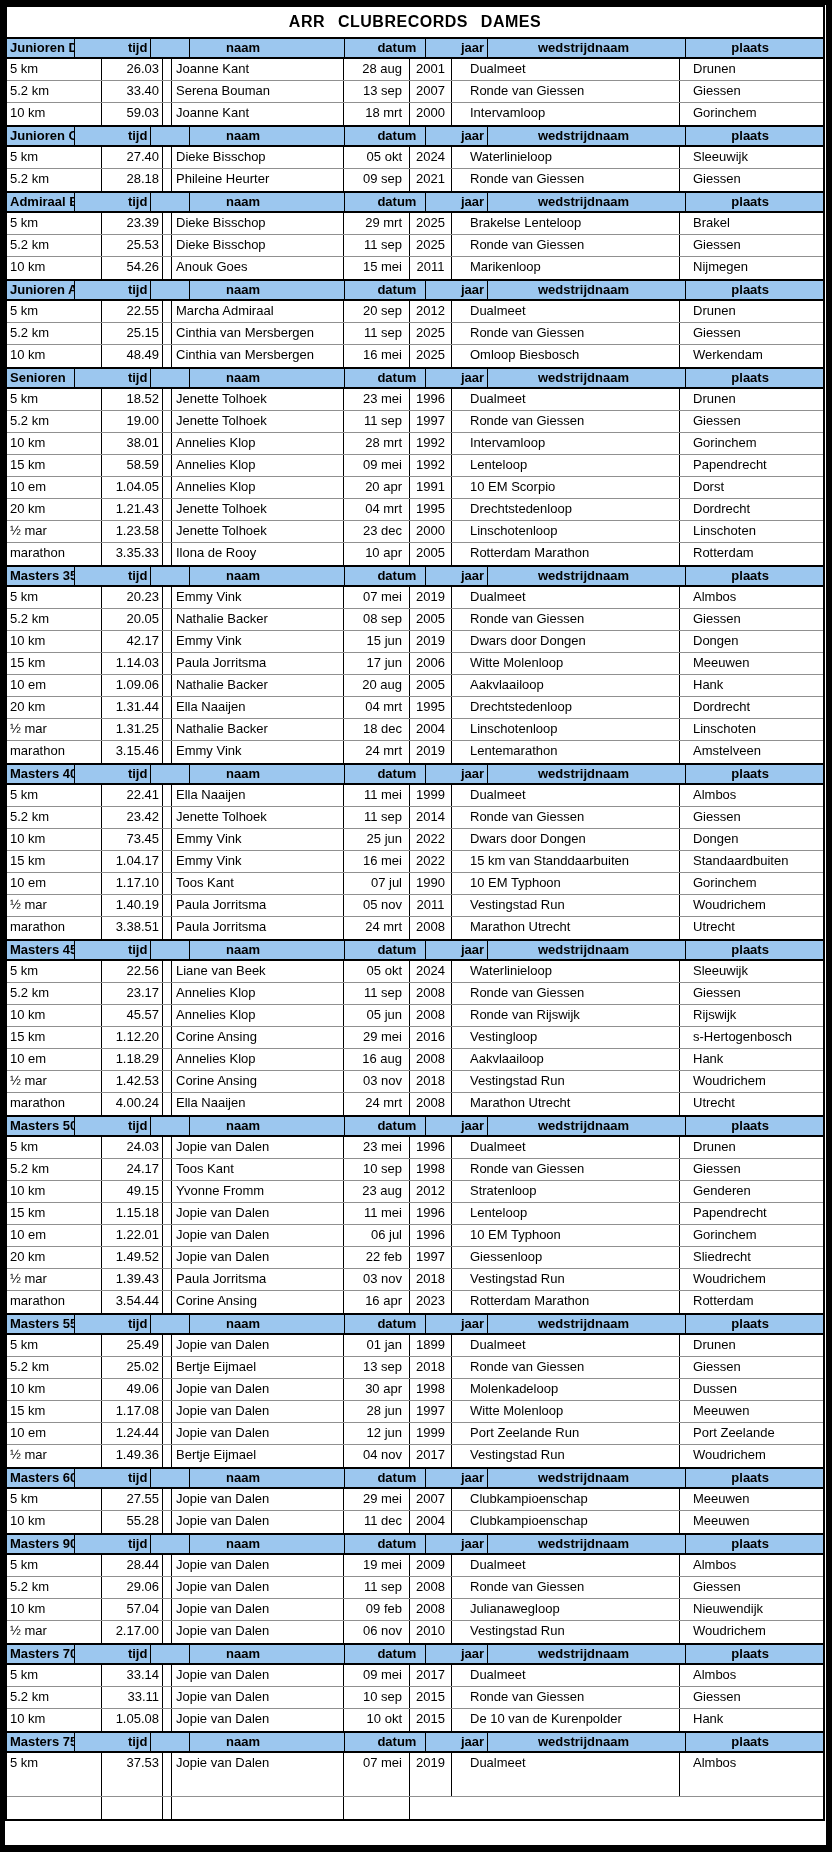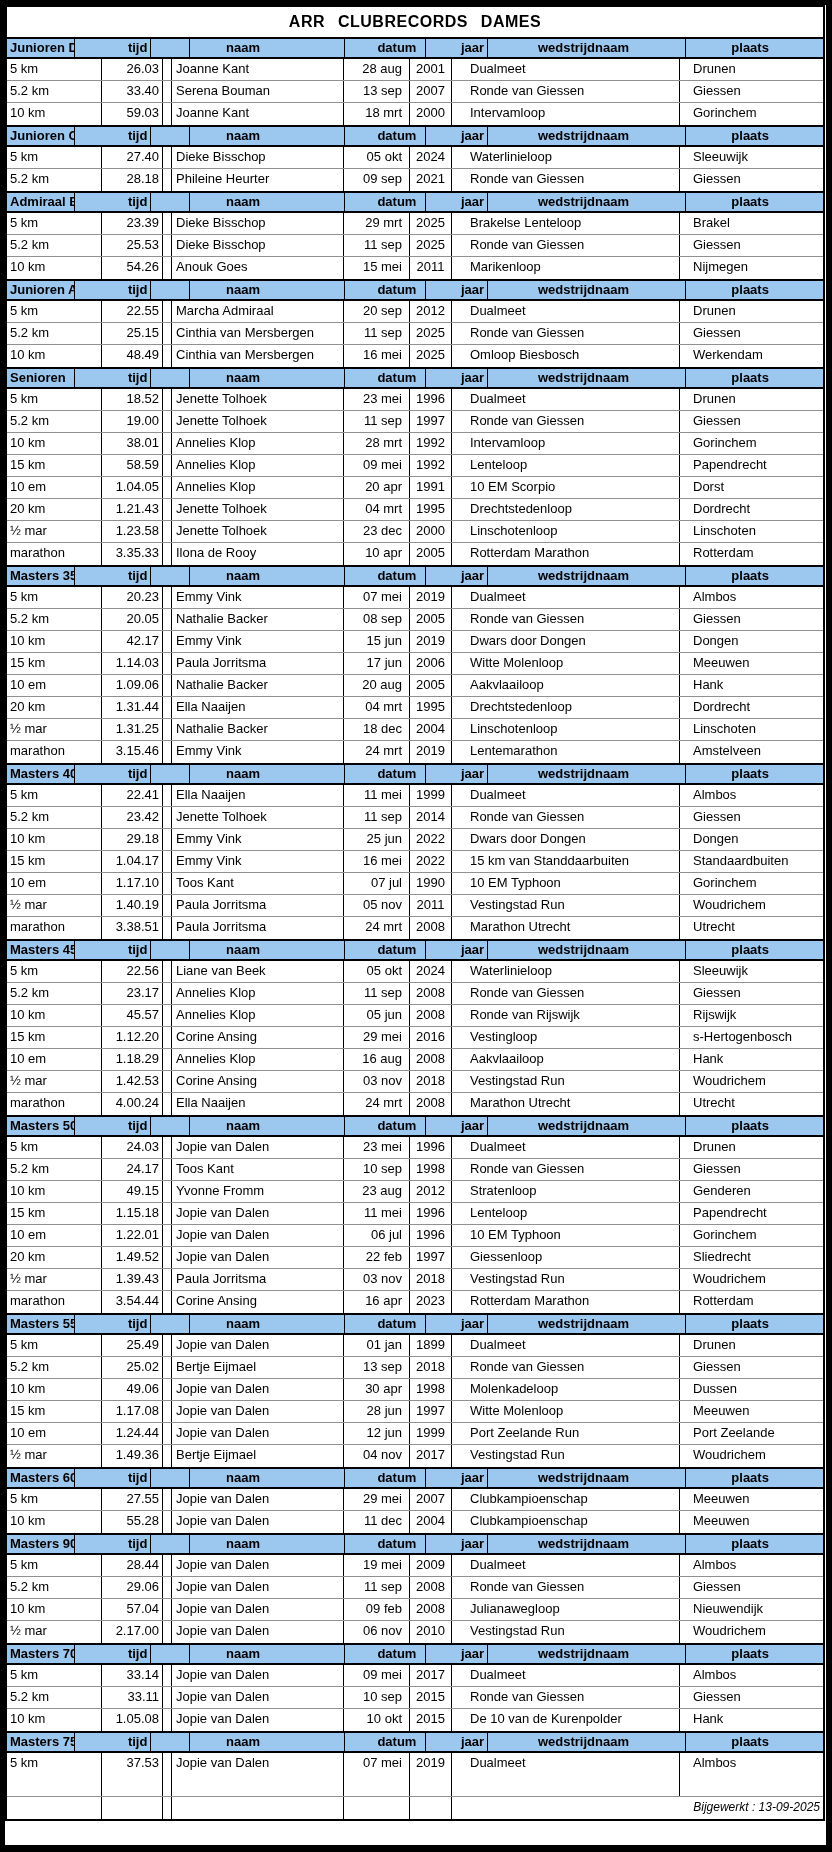--- a/index.html
+++ b/index.html
@@ -444,21 +444,21 @@
             <div class="cell w2 c-tijd">23.42</div>
             <div class="cell w3 c-spacer"></div>
             <div class="cell w4 c-naam">Jenette Tolhoek</div>
             <div class="cell w5 c-datum">11 sep</div>
             <div class="cell w6 c-jaar">2014</div>
             <div class="cell w7 c-wed">Ronde van Giessen</div>
             <div class="cell w8 c-plaats">Giessen</div>
           </div>
           <div class="row">
             <div class="cell w1 c-afstand">10 km</div>
-            <div class="cell w2 c-tijd">29.18</div>
+            <div class="cell w2 c-tijd">73.45</div>
             <div class="cell w3 c-spacer"></div>
             <div class="cell w4 c-naam">Emmy Vink</div>
             <div class="cell w5 c-datum">25 jun</div>
             <div class="cell w6 c-jaar">2022</div>
             <div class="cell w7 c-wed">Dwars door Dongen</div>
             <div class="cell w8 c-plaats">Dongen</div>
           </div>
           <div class="row">
             <div class="cell w1 c-afstand">15 km</div>
             <div class="cell w2 c-tijd">1.04.17</div>
@@ -892,18 +892,17 @@
         <div class="cell w8"></div>
       </div>
 
       <div class="row">
         <div class="cell w1"></div>
         <div class="cell w2"></div>
         <div class="cell w3"></div>
         <div class="cell w4"></div>
         <div class="cell w5"></div>
         <div class="cell w6"></div>
-        <div class="cell w78 footer-note-cell">Bijgewerkt : 13-09-2025</div>
       </div>
 
     </div>
   </div>
 </div>
 
 </body></html>

